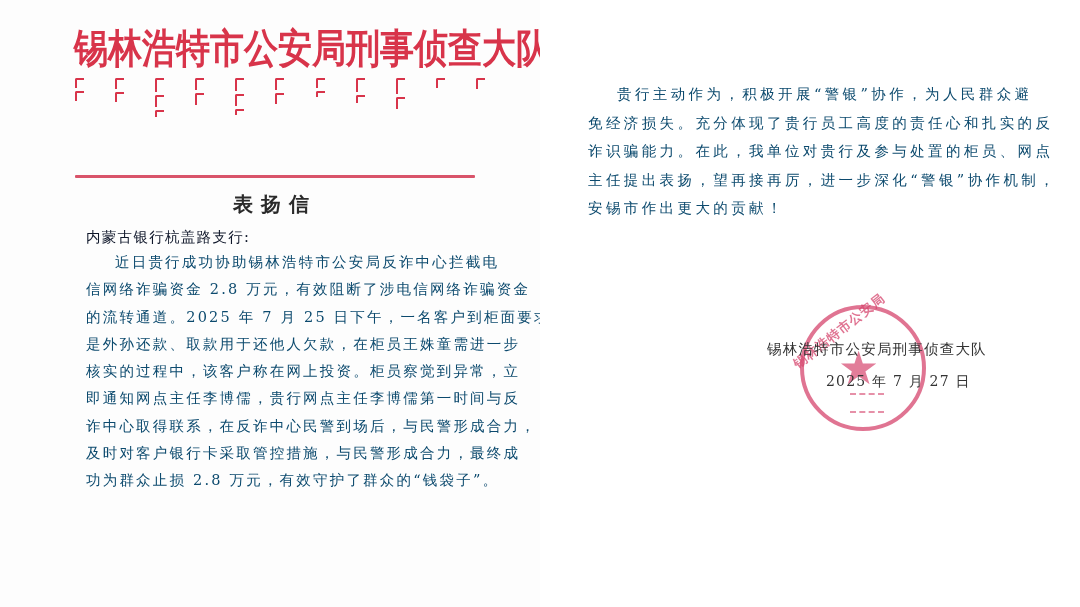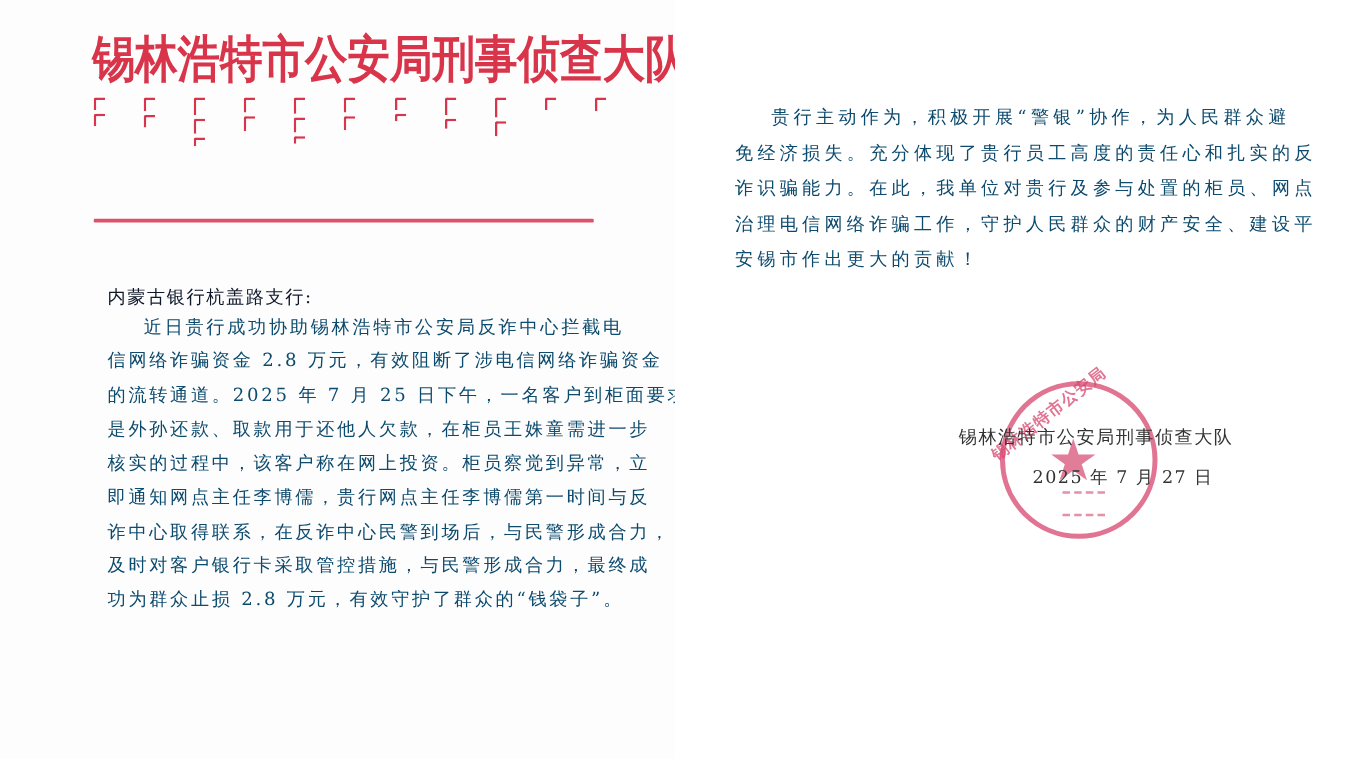--- a/index.html
+++ b/index.html
@@ -228,20 +228,21 @@
     <div class="mongol-glyph">
         <span style="height:8px"></span>
       </div>
     <div class="mongol-glyph">
         <span style="height:9px"></span>
       </div>
   </div>
 
   <div class="separator"></div>
 
+  <div class="letter-heading">表扬信</div>
 
   <div class="salutation">内蒙古银行杭盖路支行:</div>
 
   <p class="body-para para-left">
     <span class="para-line indent">近日贵行成功协助锡林浩特市公安局反诈中心拦截电</span>
     <span class="para-line">信网络诈骗资金 2.8 万元，有效阻断了涉电信网络诈骗资金</span>
     <span class="para-line">的流转通道。2025 年 7 月 25 日下午，一名客户到柜面要求</span>
     <span class="para-line">是外孙还款、取款用于还他人欠款，在柜员王姝童需进一步</span>
     <span class="para-line">核实的过程中，该客户称在网上投资。柜员察觉到异常，立</span>
     <span class="para-line">即通知网点主任李博儒，贵行网点主任李博儒第一时间与反</span>
@@ -250,21 +251,21 @@
     <span class="para-line">功为群众止损 2.8 万元，有效守护了群众的“钱袋子”。</span>
   </p>
 </div>
 
 <div class="page page-right"></div>
 
 <p class="body-para para-right">
   <span class="para-line indent">贵行主动作为，积极开展“警银”协作，为人民群众避</span>
   <span class="para-line">免经济损失。充分体现了贵行员工高度的责任心和扎实的反</span>
   <span class="para-line">诈识骗能力。在此，我单位对贵行及参与处置的柜员、网点</span>
-  <span class="para-line">治理电信网络诈骗工作，守护人民群众的财产安全、建设平</span>
+  <span class="para-line">主任提出表扬，望再接再厉，进一步深化“警银”协作机制，</span>
   <span class="para-line">安锡市作出更大的贡献！</span>
 </p>
 
 <div class="stamp">
   <div class="stamp-arc-text">锡林浩特市公安局</div>
   <div class="stamp-star">★</div>
   <div class="stamp-inner"></div>
 </div>
 
 <div class="signature">锡林浩特市公安局刑事侦查大队</div>

